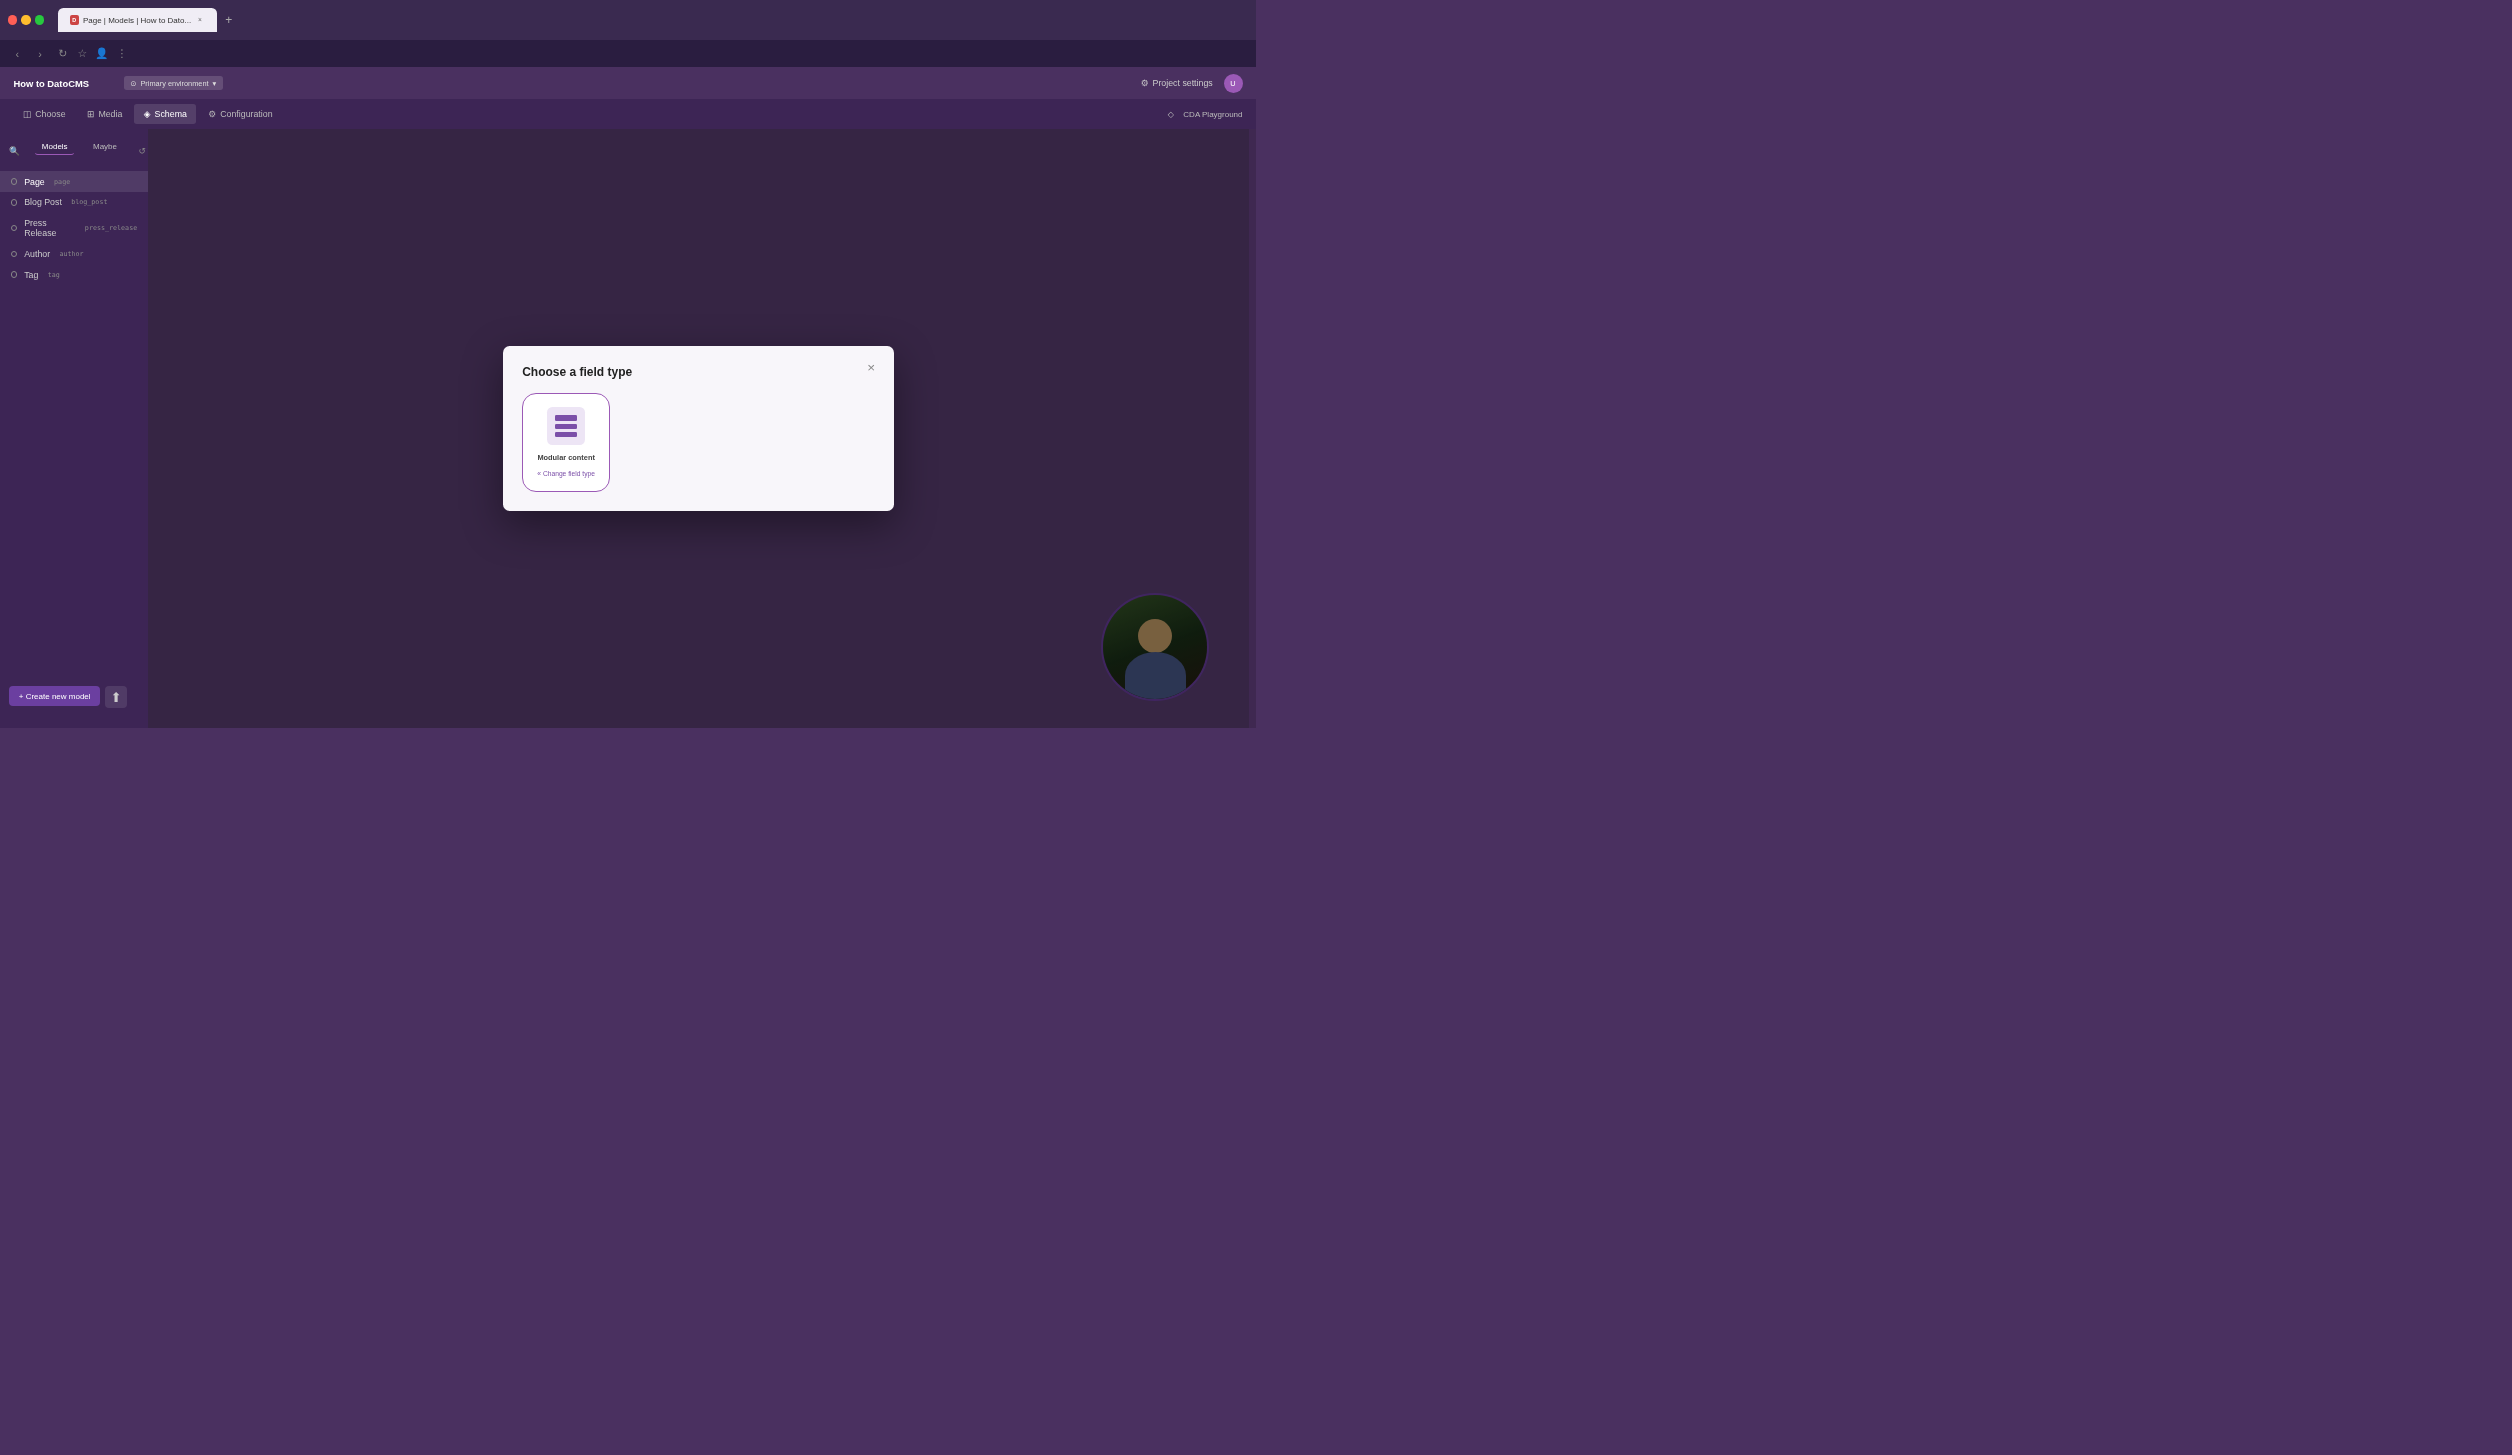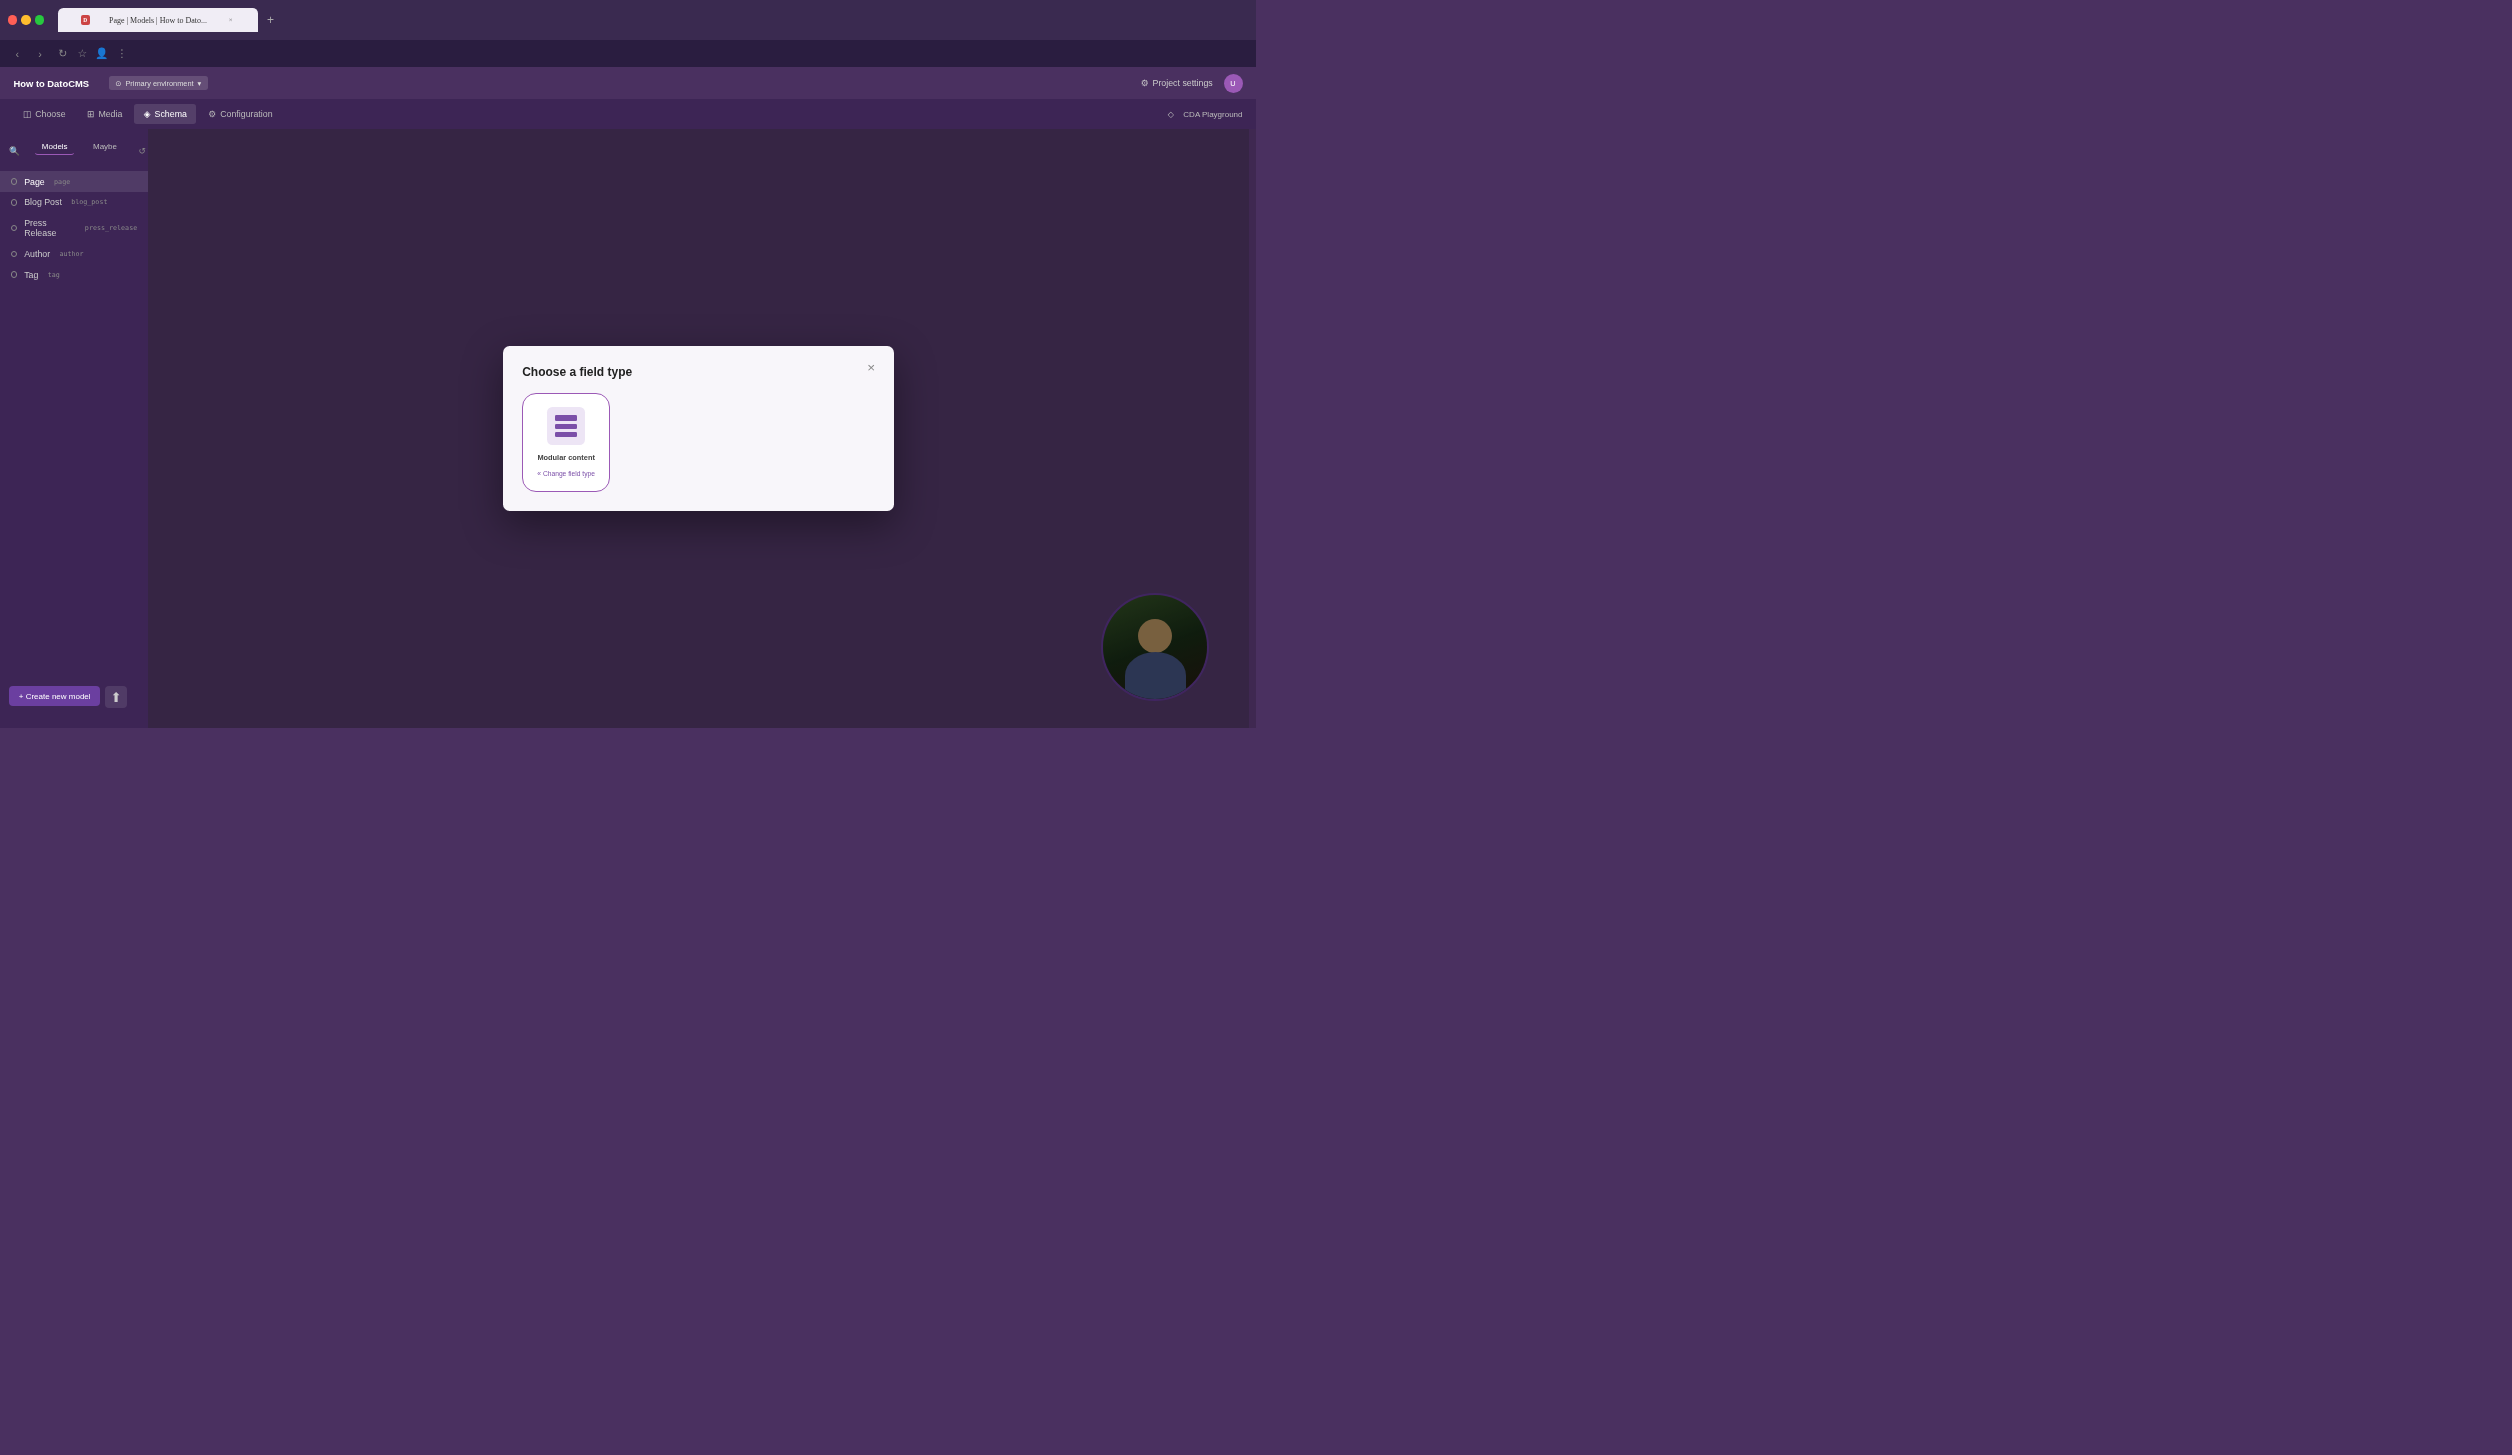--- a/index.html
+++ b/index.html
@@ -35,28 +35,27 @@
 
     .tab-bar {
       display: flex;
       align-items: center;
       margin-left: 8px;
       flex: 1;
     }
     .tab {
       background: #f0edf5;
       border-radius: 5.4px 5.4px 0 0;
-      padding: 4px 23px;
-      display: flex;
-      align-items: center;
-      gap: 19px;
+      padding: 4px 12px;
+      display: flex;
+      align-items: center;
+      gap: 4px;
       font-size: 8px;
       color: #333;
       height: 24px;
-      font-family: Liberation Serif, serif;
     }
     .tab-icon {
       width: 9.4px; height: 9.4px;
       background: #c44;
       border-radius: 2px;
       display: flex; align-items: center; justify-content: center;
       color: white;
       font-size: 5.4px;
       font-weight: bold;
     }
@@ -123,21 +122,21 @@
       height: 32px;
       display: flex;
       align-items: center;
       padding: 0 13.5px;
       gap: 13.5px;
     }
     .brand {
       color: white;
       font-weight: 600;
       font-size: 9.4px;
-      margin-right: 6px;
+      margin-right: 21px;
     }
     .env-badge {
       background: rgba(255,255,255,0.15);
       border-radius: 2.7px;
       padding: 2.7px 6.7px;
       color: #ddd;
       font-size: 7.4px;
       display: flex;
       align-items: center;
       gap: 4px;

